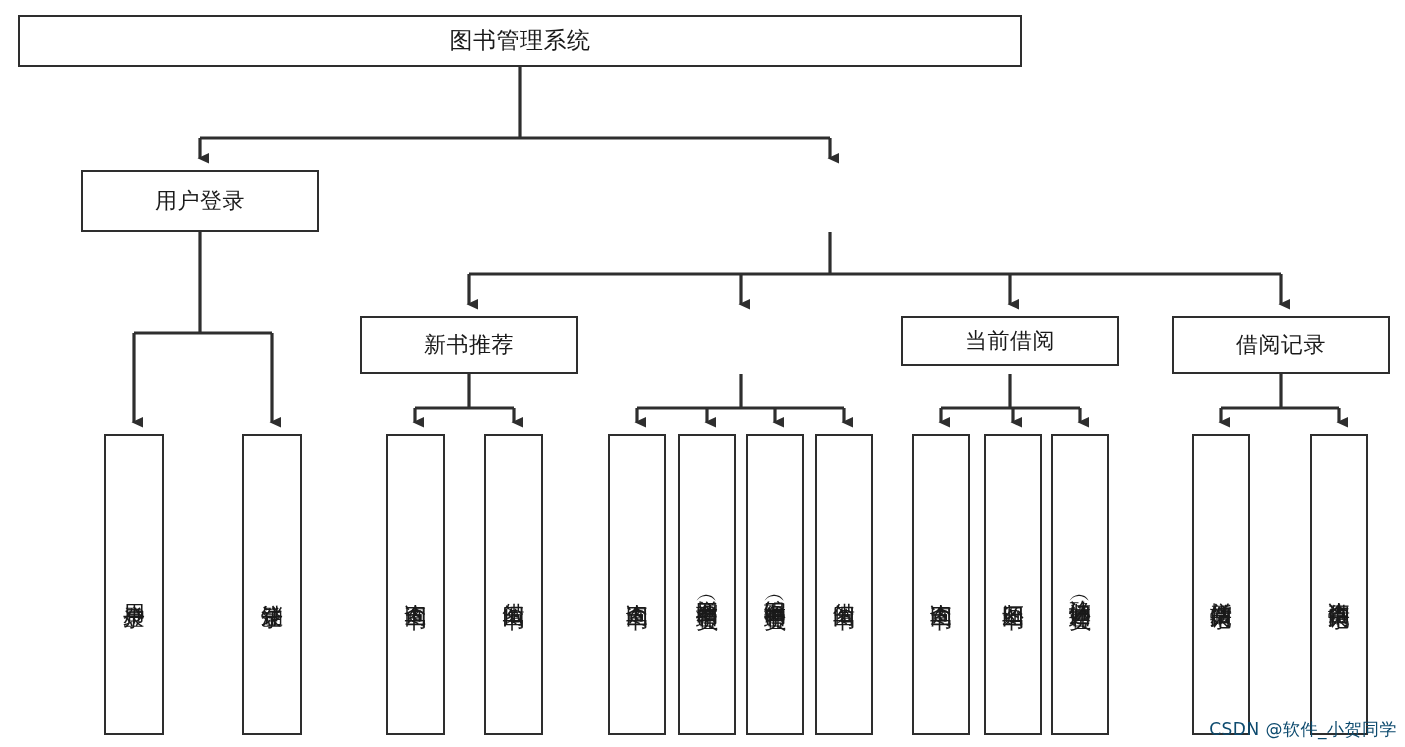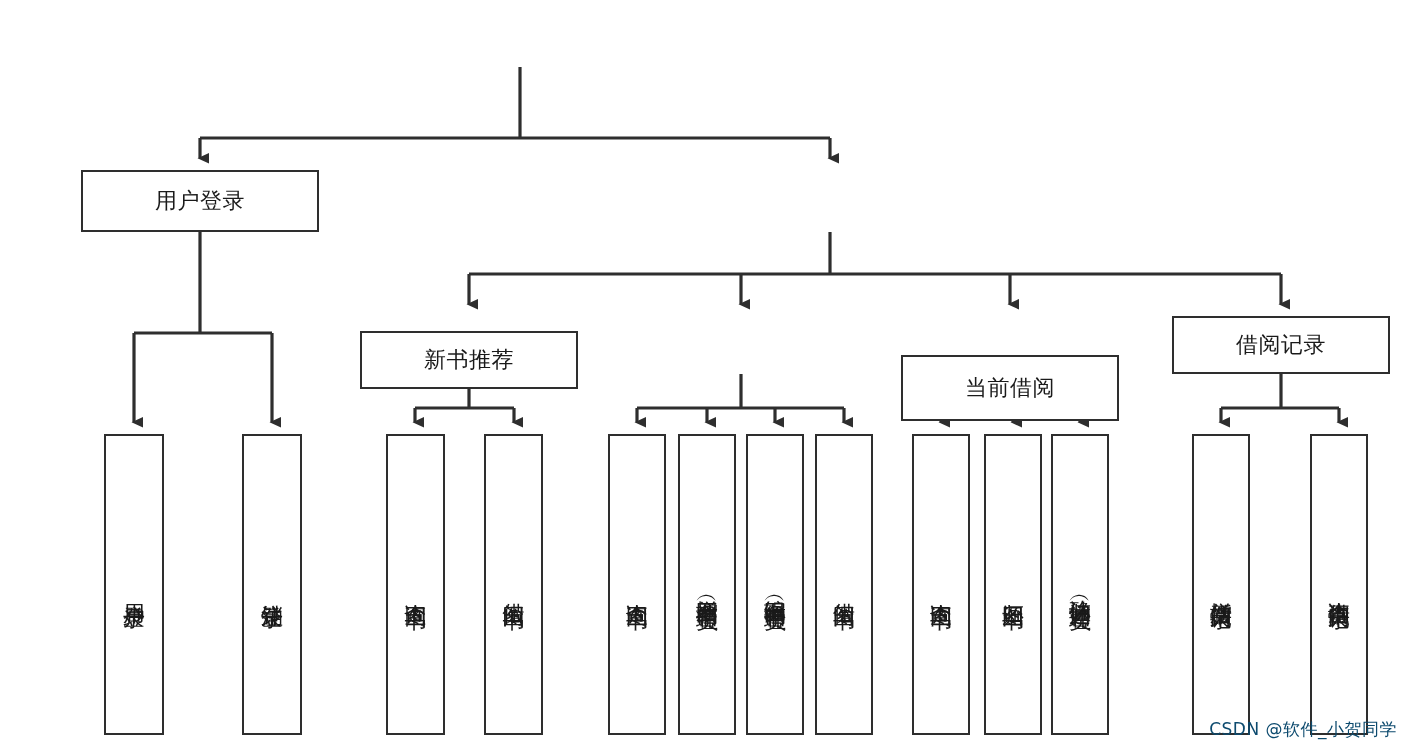--- a/index.html
+++ b/index.html
@@ -127,29 +127,32 @@
       <path d="M1013,408 L1013,422" marker-end="url(#arrow)"></path>
       <path d="M1080,408 L1080,422" marker-end="url(#arrow)"></path>
 
       <path d="M1281,374 L1281,408"></path>
       <path d="M1221,408 L1339,408"></path>
       <path d="M1221,408 L1221,422" marker-end="url(#arrow)"></path>
       <path d="M1339,408 L1339,422" marker-end="url(#arrow)"></path>
     </g>
   </svg>
 
+  <div class="node root horiz" style="left:18px;top:15px;width:1004px;height:52px;">
+    <span class="label">图书管理系统</span>
+  </div>
 
   <div class="node horiz" style="left:81px;top:170px;width:238px;height:62px;">
     <span class="label">用户登录</span>
   </div>
 
-  <div class="node horiz" style="left:360px;top:331px;width:218px;height:58px;">
+  <div class="node horiz" style="left:360px;top:316px;width:218px;height:58px;">
     <span class="label">新书推荐</span>
   </div>
-  <div class="node horiz" style="left:901px;top:316px;width:218px;height:66px;margin-top:39px;">
+  <div class="node horiz" style="left:901px;top:316px;width:218px;height:50px;">
     <span class="label">当前借阅</span>
   </div>
   <div class="node horiz" style="left:1172px;top:316px;width:218px;height:58px;">
     <span class="label">借阅记录</span>
   </div>
 
   <div class="node vert mid" style="left:104px;top:434px;width:60px;height:301px;">
     <span class="label" style="margin-top: 145.5px;">用户登录</span>
   </div>
   <div class="node vert mid" style="left:242px;top:434px;width:60px;height:301px;">

